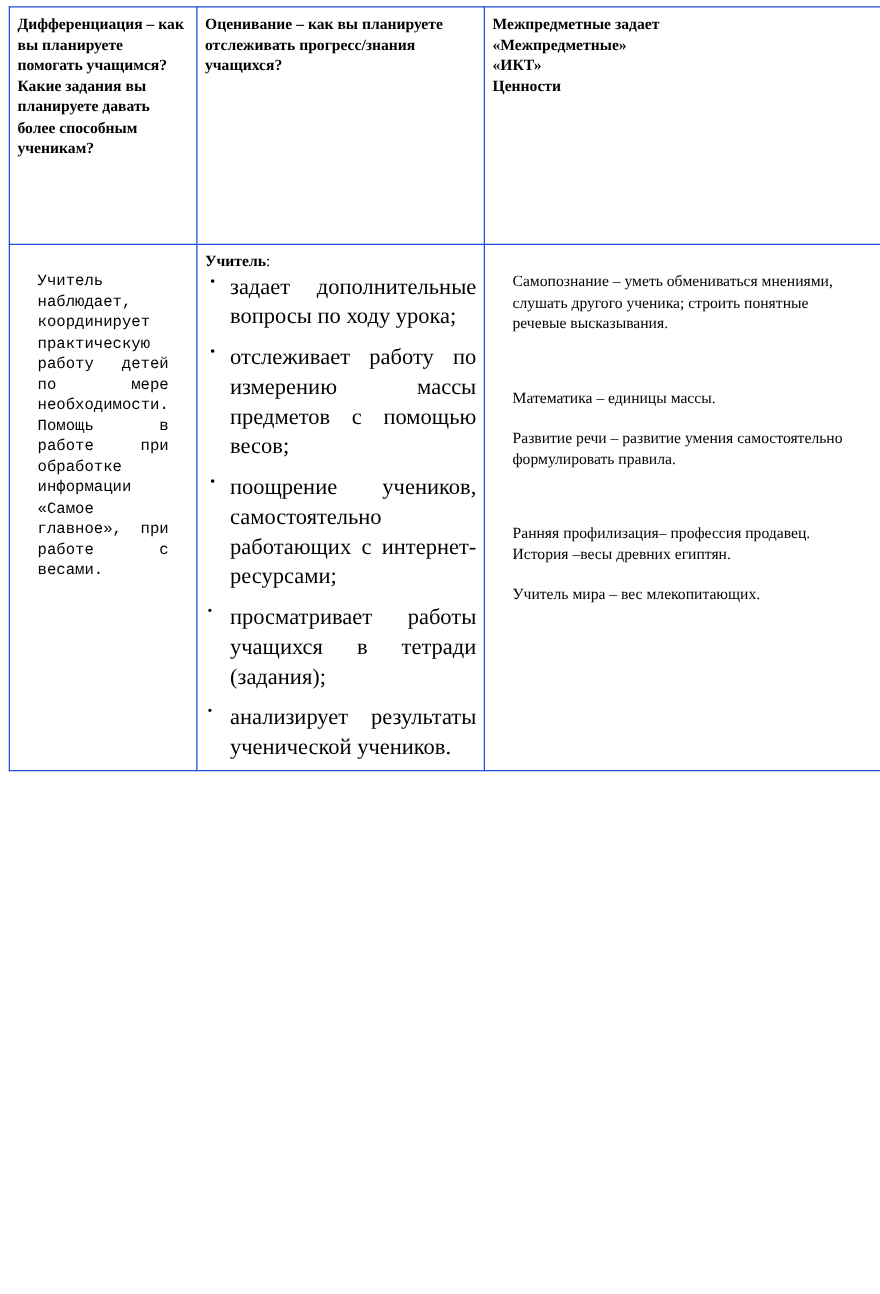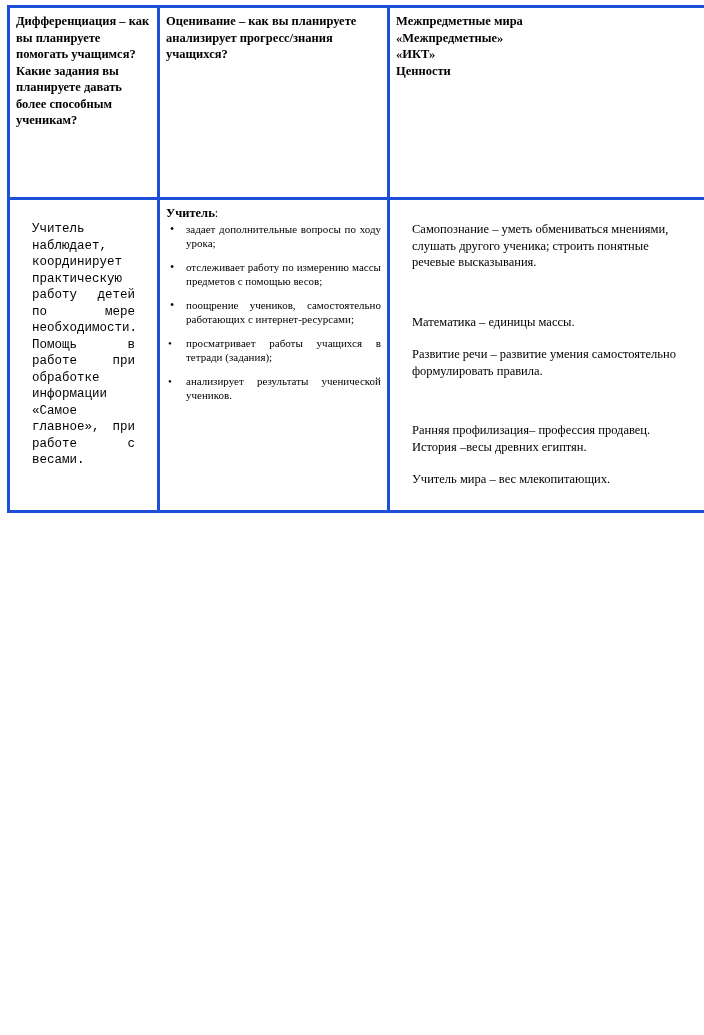--- a/index.html
+++ b/index.html
@@ -20,21 +20,21 @@
     height: 1035px;
     background: #ffffff;
   }
   table.doc-table {
     border-collapse: collapse;
     table-layout: fixed;
     width: 697px;
     margin: 5px 0 0 7px;
   }
   table.doc-table td {
-    border: 3px solid #1d4ed8;
+    border: 1px solid #1d4ed8;
     vertical-align: top;
     padding: 5px 6px 6px 6px;
   }
   col.c1 { width: 150px; }
   col.c2 { width: 230px; }
   col.c3 { width: 317px; }
 
   .hdr {
     font-weight: bold;
     font-size: 12.5px;
@@ -56,21 +56,21 @@
     list-style: none;
     margin: 0;
     padding: 0;
   }
   ul.bullets > li {
     position: relative;
     padding-left: 20px;
     text-align: justify;
     text-justify: inter-word;
     margin: 0 0 9px 0;
-    font-size: 11px;
+    font-size: 18px;
     line-height: 1.32;
   }
   ul.bullets > li.tight {
     margin-bottom: 0;
   }
   ul.bullets > li::before {
     content: "\2022";
     position: absolute;
     left: 4px;
     top: 0;
@@ -92,24 +92,24 @@
       <col class="c1">
       <col class="c2">
       <col class="c3">
     </colgroup>
     <tbody>
       <tr>
         <td class="hdr hdr-cell-1">
           <p class="para">Дифференциация – как вы планируете помогать учащимся? Какие задания вы планируете давать более способным ученикам?</p>
         </td>
         <td class="hdr">
-          <p class="para">Оценивание – как вы планируете анализирует прогресс/знания учащихся?</p>
+          <p class="para">Оценивание – как вы планируете отслеживать прогресс/знания учащихся?</p>
         </td>
         <td class="hdr">
-          <p class="para">Межпредметные мира</p>
+          <p class="para">Межпредметные задает</p>
           <p class="para">«Межпредметные»</p>
           <p class="para">«ИКТ»</p>
           <p class="para">Ценности</p>
         </td>
       </tr>
       <tr>
         <td class="body-cell">
           <p class="just">Учитель наблюдает, координирует практическую работу детей по мере необходимости. Помощь в работе при обработке информации «Самое главное», при работе с весами.</p>
         </td>
         <td class="body-cell">

